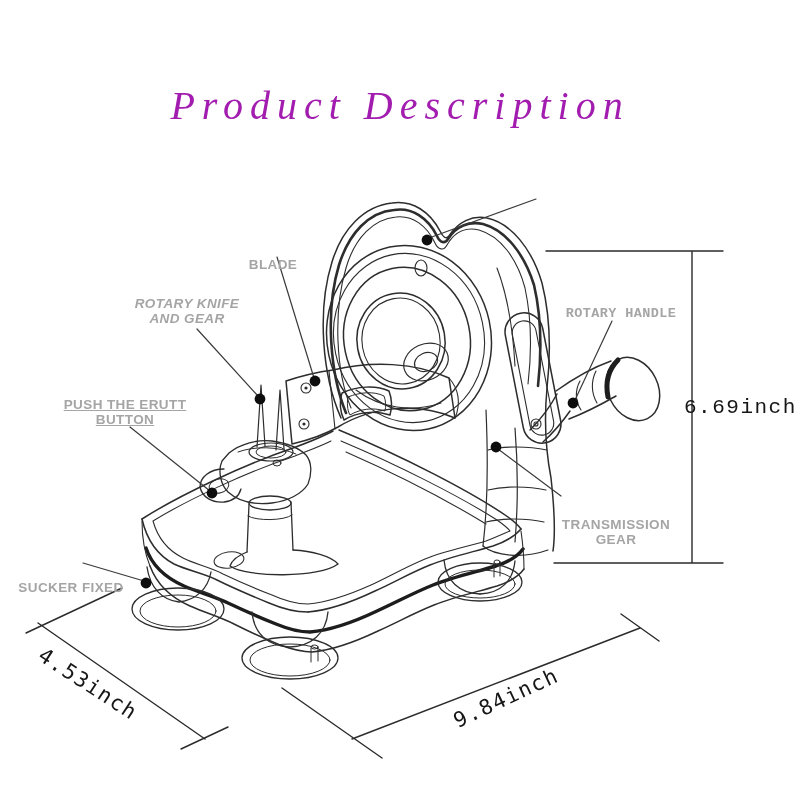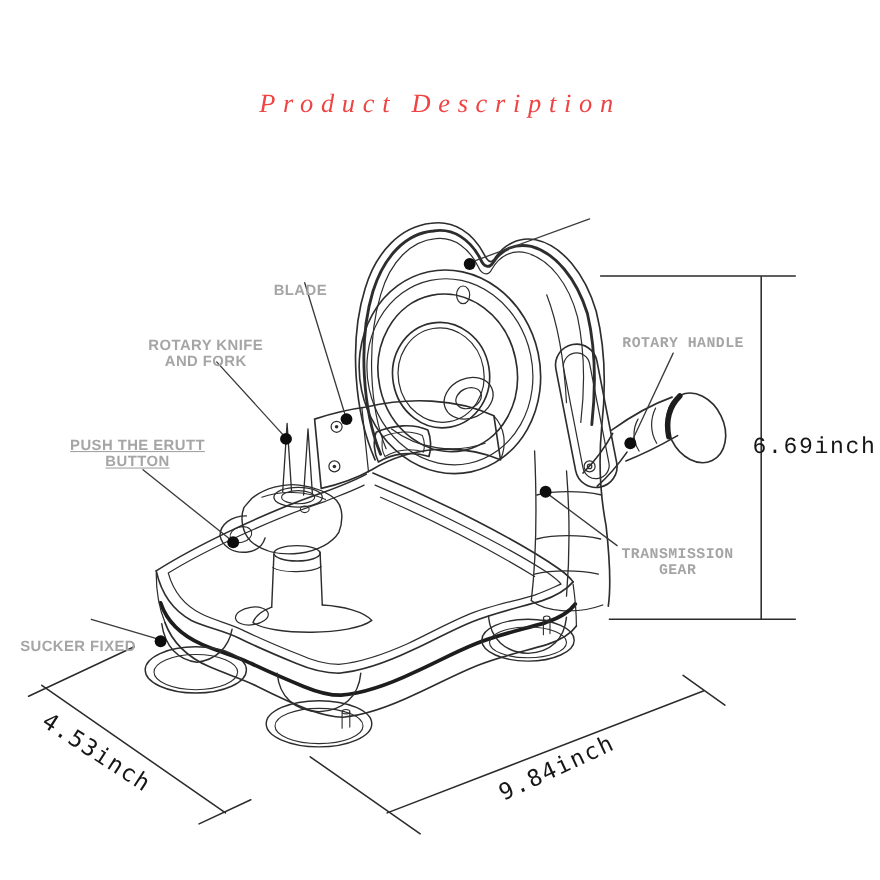--- a/index.html
+++ b/index.html
@@ -4,21 +4,21 @@
 <style>
   html,body{margin:0;padding:0;background:#ffffff;}
   .canvas{
     position:relative;width:800px;height:800px;background:#ffffff;
     overflow:hidden;font-family:"Liberation Sans",sans-serif;
   }
   .artwork{position:absolute;left:0;top:0;width:800px;height:800px;}
   .page-title{
     position:absolute;left:0;top:82px;width:800px;text-align:center;
     font-family:"Liberation Serif",serif;font-style:italic;font-weight:400;
-    font-size:24px;letter-spacing:7px;color:#ef4444;white-space:nowrap;
+    font-size:40px;letter-spacing:7px;color:#a21caf;white-space:nowrap;
   }
   .callout{
     position:absolute;transform:translate(-50%,-50%);
     color:#a5a5a5;font-weight:bold;font-size:13.5px;letter-spacing:.4px;
     line-height:15px;text-align:center;white-space:pre;
   }
   .dim{
     position:absolute;font-family:"DejaVu Sans Mono",monospace;
     font-size:21px;letter-spacing:1.5px;color:#161616;white-space:nowrap;
   }
@@ -167,23 +167,23 @@
     <g stroke="#2b2b2b" stroke-width="1.4">
       <path d="M 692,252 L 692,563 M 546,251 L 723,251 M 554,563 L 723,563"></path>
       <path d="M 38,623 L 205,739 M 122,588 L 26,633 M 228,727 L 181,749"></path>
       <path d="M 352,739 L 640,628 M 282,688 L 382,758 M 621,614 L 659,641"></path>
     </g>
   </svg>
 
   <div class="page-title">Product Description</div>
 
   <div class="callout" style="left:273px;top:264px;">BLADE</div>
-  <div class="callout" style="left:187px;top:321px;"><span>ROTARY KNIFE</span><br><span>AND FORK</span></div>
+  <div class="callout" style="left:187px;top:311px;font-style:italic;"><span>ROTARY KNIFE</span><br><span>AND GEAR</span></div>
   <div class="callout" style="left:125px;top:412px;text-decoration:underline;"><span>PUSH THE ERUTT</span><br><span>BUTTON</span></div>
   <div class="callout" style="left:621px;top:313px;font-family:Liberation Mono, monospace;">ROTARY HANDLE</div>
-  <div class="callout" style="left:616px;top:512px;font-family:Liberation Mono, monospace;"><span>TRANSMISSION</span><br><span>GEAR</span></div>
+  <div class="callout" style="left:616px;top:532px;"><span>TRANSMISSION</span><br><span>GEAR</span></div>
   <div class="callout" style="left:71px;top:555px;margin-top:32px;">SUCKER FIXED</div>
 
   <div class="dim" style="left:684px;top:396px;font-family:Liberation Mono, monospace;">6.69inch</div>
   <div class="dim rot-w" style="left:88px;top:684px;">4.53inch</div>
   <div class="dim rot-d" style="left:506px;top:698px;">9.84inch</div>
 
 </div>
 
 </body></html>

